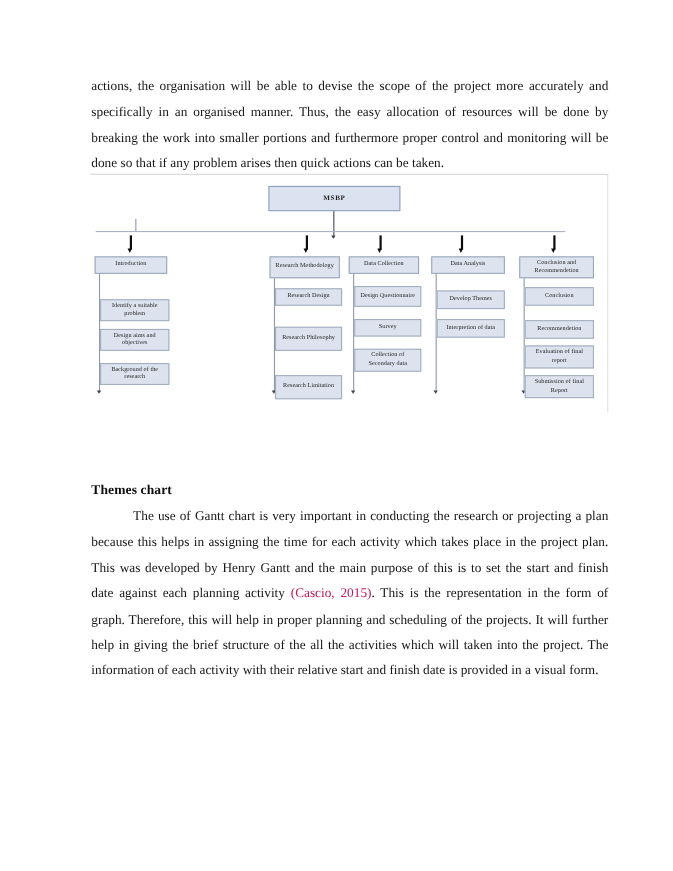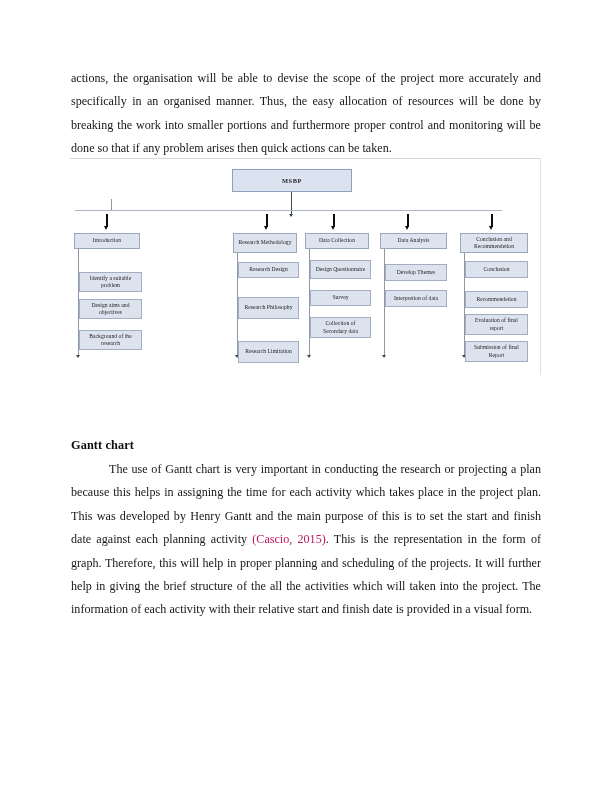--- a/index.html
+++ b/index.html
@@ -11,21 +11,21 @@
     width: 612px;
     height: 792px;
     position: relative;
     font-family: "Liberation Serif", "DejaVu Serif", serif;
     color: #000000;
     overflow: hidden;
   }
 
   .page {
     position: absolute;
-    left: 0; top: 0;
+    left: 12px; top: 0;
     width: 531px;
     height: 792px;
   }
 
   
   .body-text {
     position: absolute;
     left: 71px;
     width: 470px;
     font-size: 12.1px;
@@ -214,17 +214,17 @@
     <div class="dbox" style="left:390px; top:74px; width:68px; height:20px;">Conclusion and Recommendetion</div>
     <div class="vline" style="left:394px; top:94px; height:104px;"></div>
     <div class="tip" style="left:391.8px; top:196px;"></div>
     <div class="dbox sub" style="left:395px; top:102px; width:63px; height:17px;">Conclusion</div>
     <div class="dbox sub" style="left:395px; top:132px; width:63px; height:17px;">Recommendetion</div>
     <div class="dbox sub" style="left:395px; top:155px; width:63px; height:21px;">Evaluation of final report</div>
     <div class="dbox sub" style="left:395px; top:182px; width:63px; height:21px;">Submission of final Report</div>
 
   </div>
 
-  <div class="section-heading">Gantt chart</div>
+  <div class="section-heading">Themes chart</div>
 
   <div class="body-text" id="para-gantt"><span class="indent-lead"></span><span>The use of Gantt chart is very important in conducting the research or projecting a plan because this helps in assigning the time for each activity which takes place in the project plan. This was developed by Henry Gantt and the main purpose of this is to set the start and finish date against each  planning activity </span><span class="citation">(Cascio, 2015)</span><span>. This is the representation in the form of graph. Therefore, this will help in proper planning and scheduling of the projects. It will further help in giving the brief structure of the all the activities which will taken into the project. The information of each activity with their relative start and finish date is provided in a visual form.</span></div>
 
 </div>
 
 </body></html>

